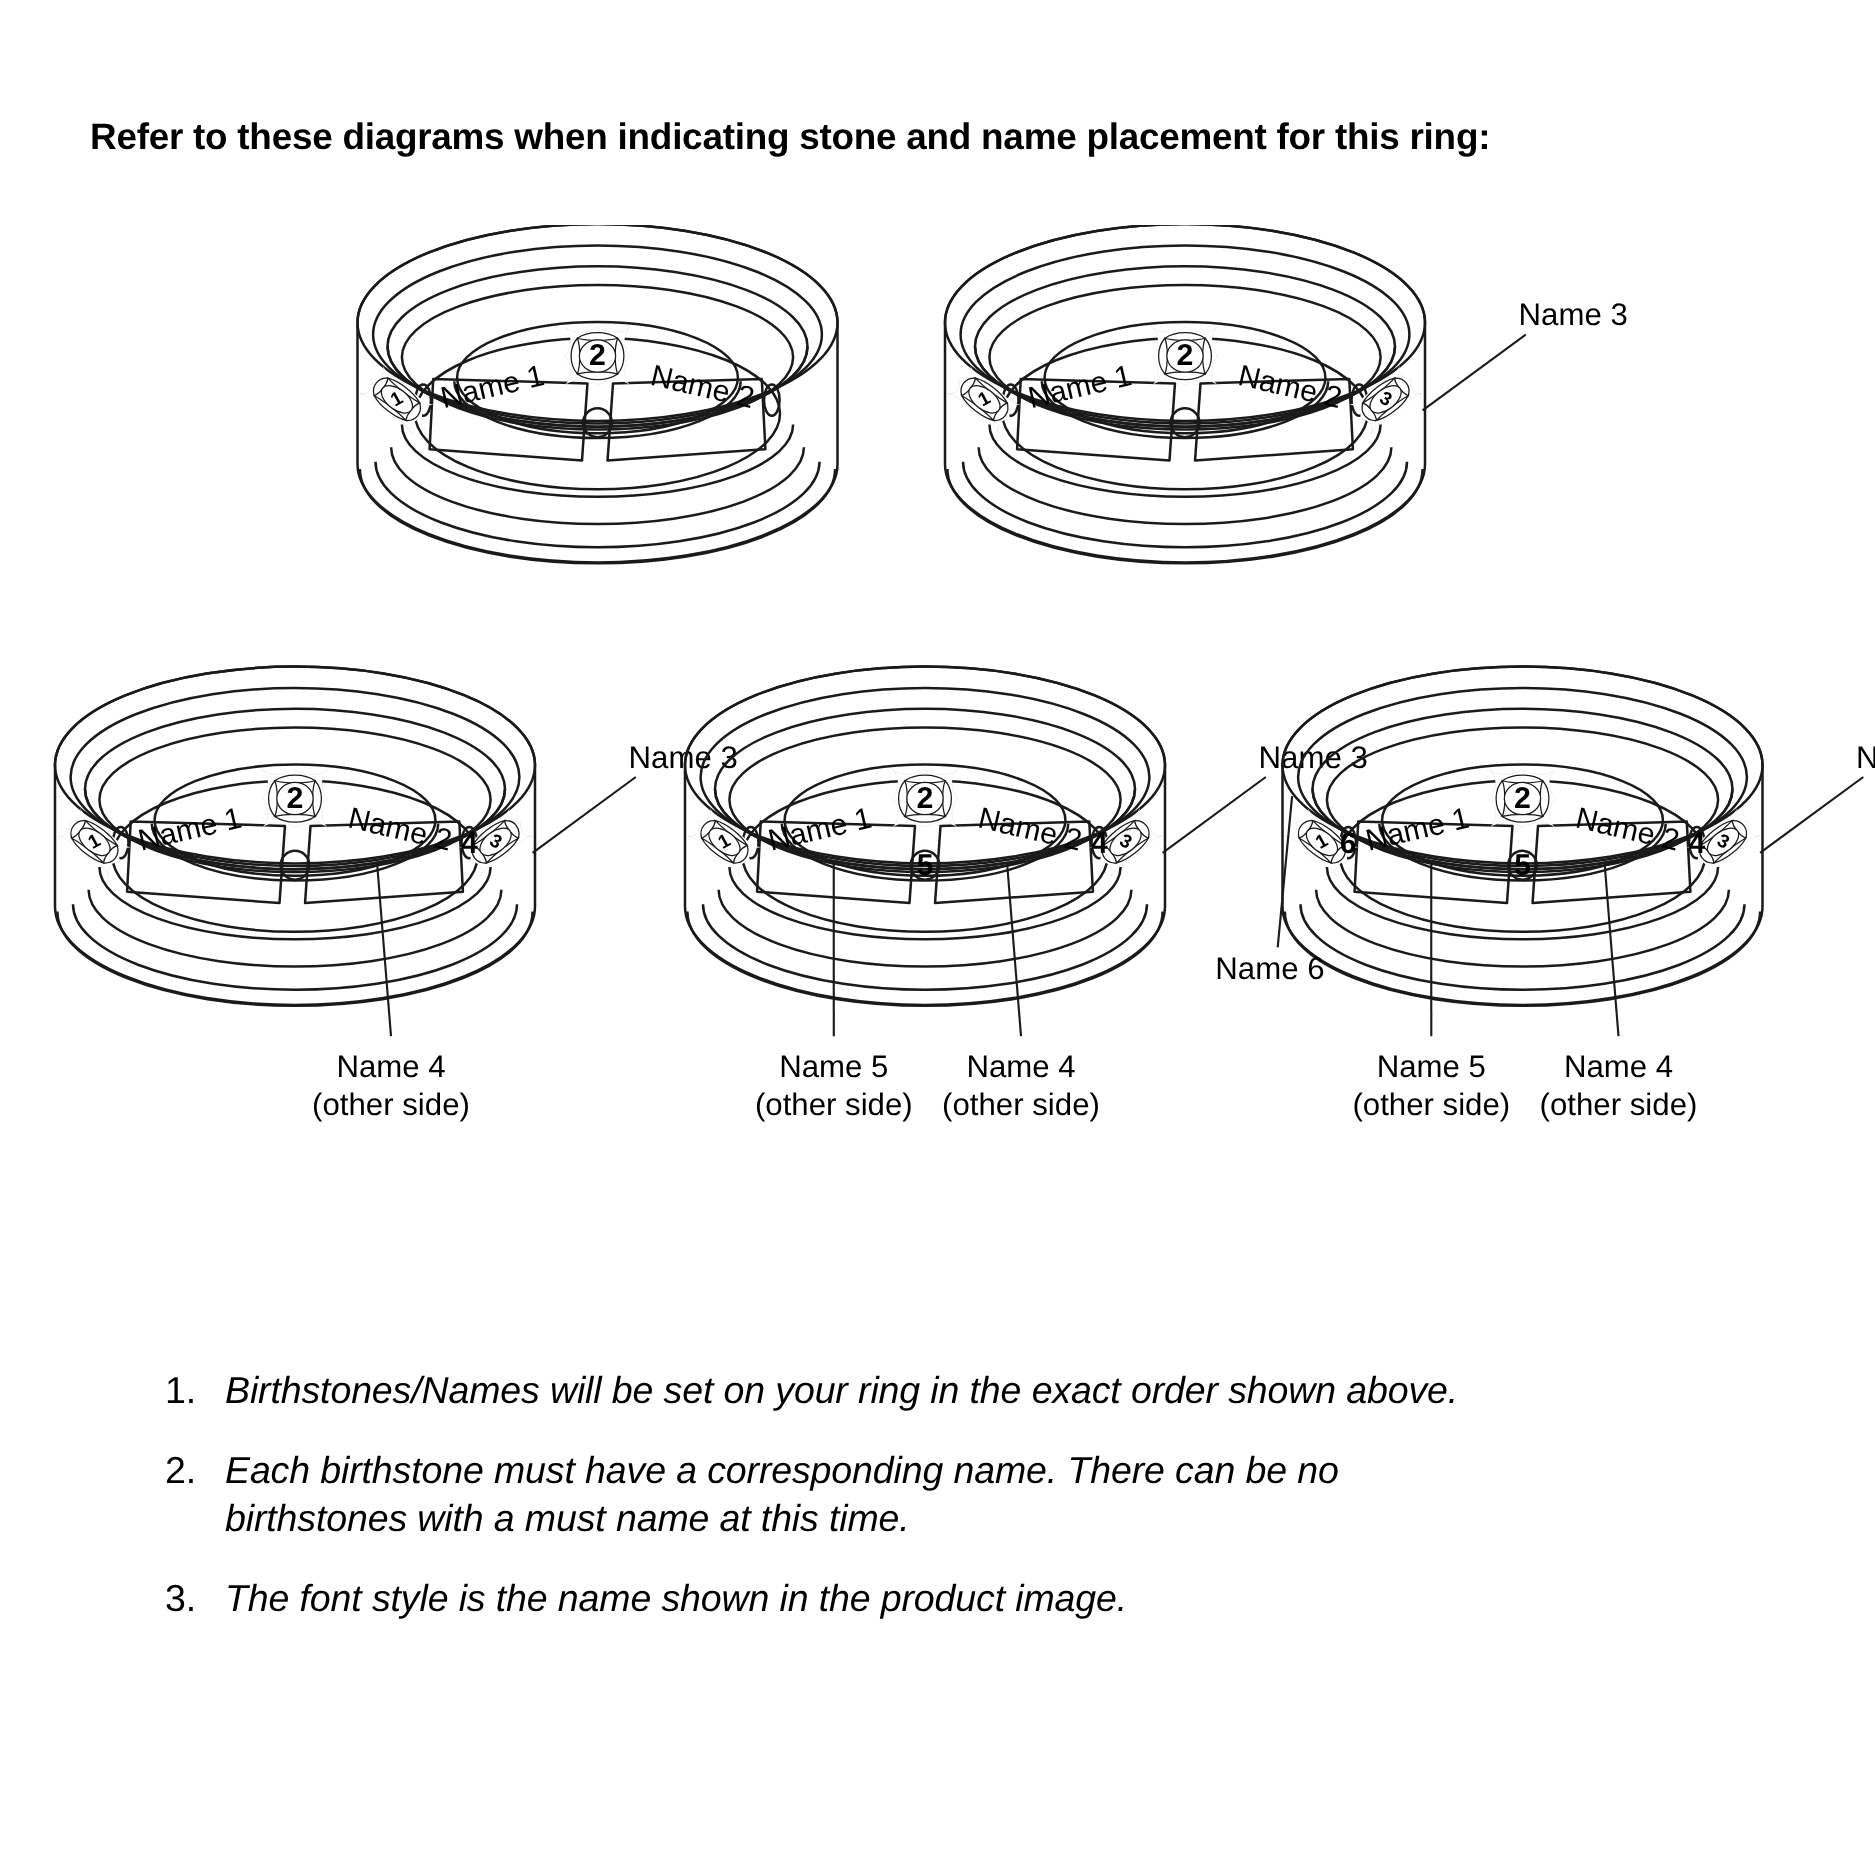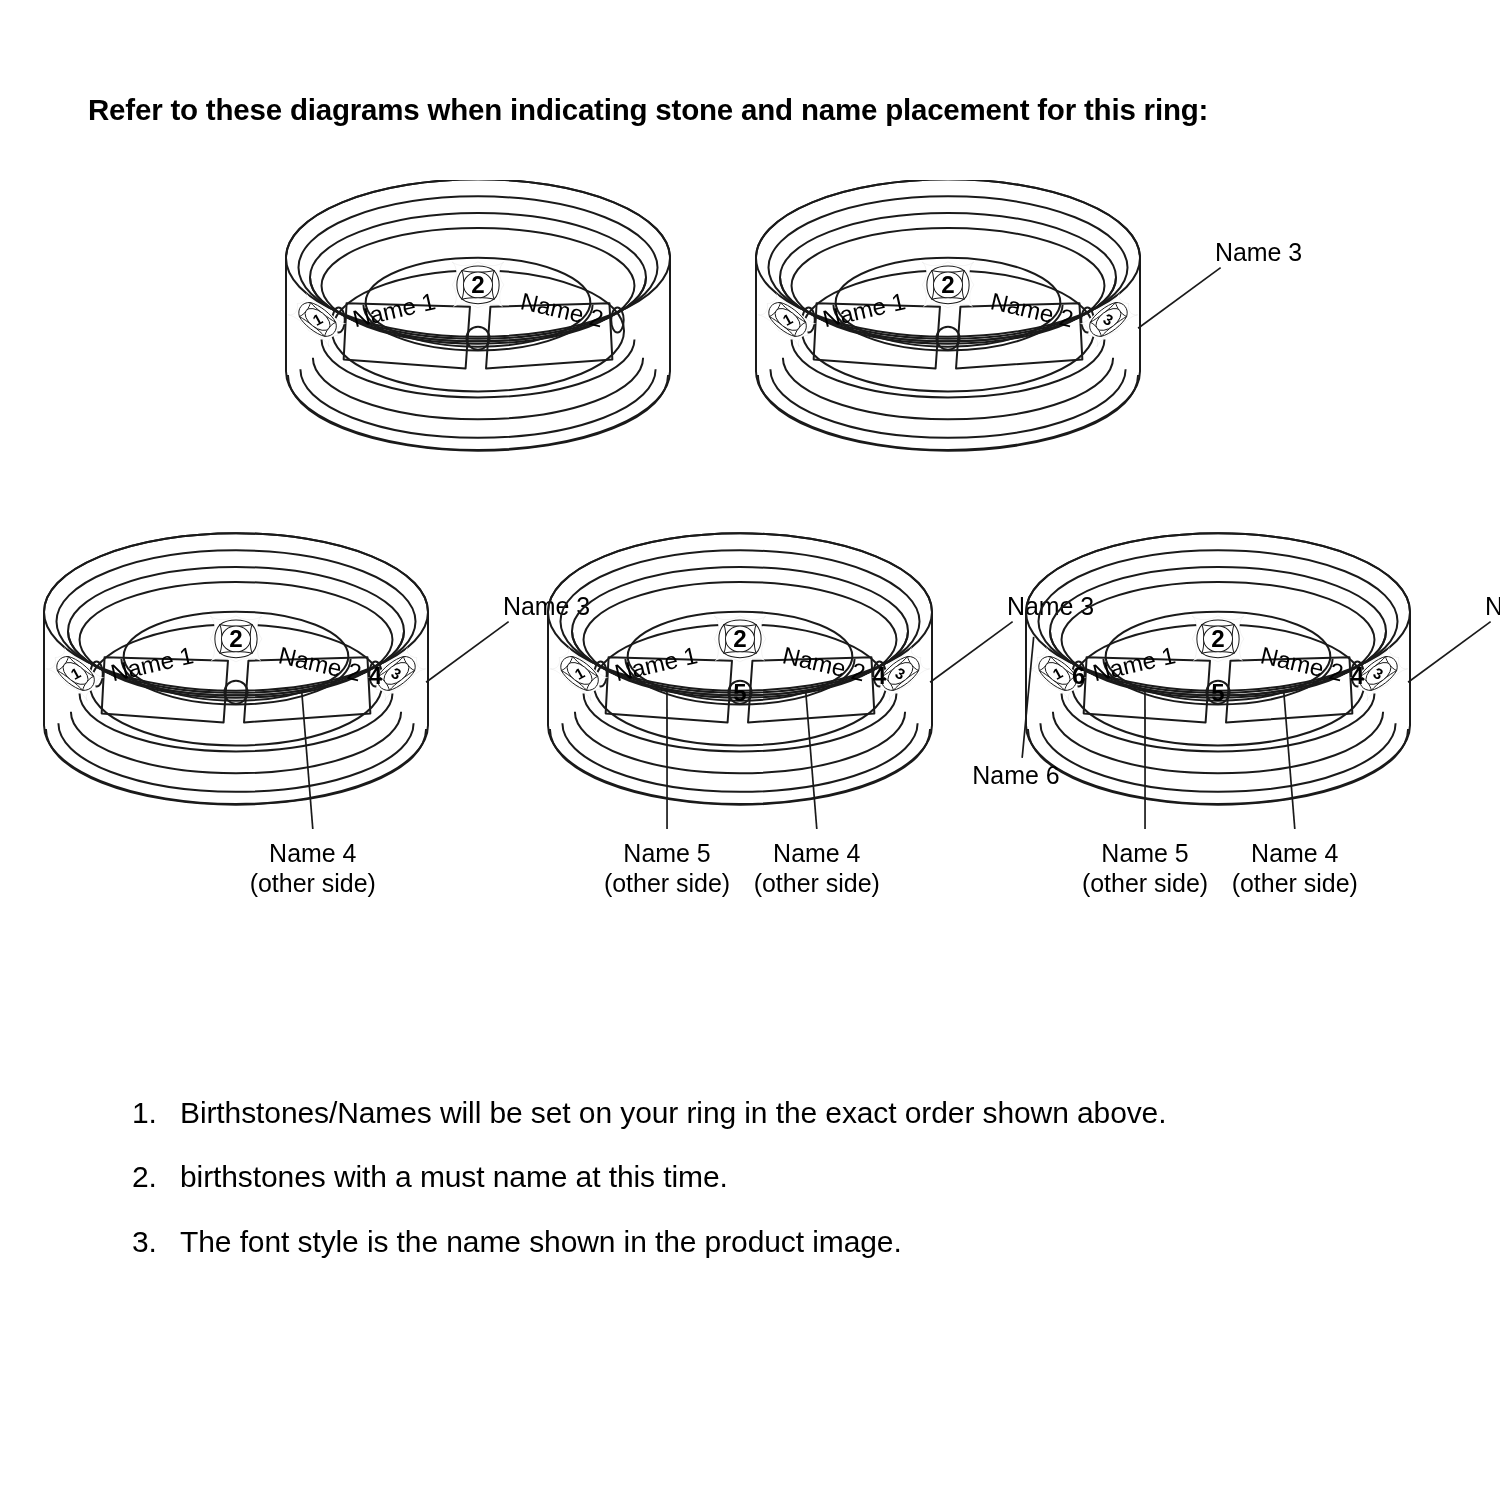--- a/index.html
+++ b/index.html
@@ -9,21 +9,21 @@
     font-family:"Liberation Sans", sans-serif;
     color:#000000;
     overflow:hidden;
     position:relative;
   }
   #page{position:relative;width:1500px;height:1500px;}
 
   
   .heading{
     position:absolute;
-    left:88px; top:72px;
+    left:72px; top:72px;
     width:1380px;
     font-size:29.5px;
     font-weight:bold;
     letter-spacing:-0.2px;
     line-height:1.2;
     white-space:nowrap;
   }
 
   
   #diagrams{
@@ -45,21 +45,21 @@
     margin-bottom:26px;
     font-size:30px;
     line-height:1.28;
     letter-spacing:-0.1px;
   }
   .note .num{
     flex:0 0 auto;
     width:48px;
     text-align:left;
   }
-  .note .body{flex:1 1 auto;}
+  .note .body{flex:1 1 auto;font-style:italic;}
   .note .body .ln{display:block;}
 </style>
 </head>
 <body>
 
 <div id="page">
 
   <h1 class="heading">Refer to these diagrams when indicating stone and name placement for this ring:</h1>
 
   <div id="diagrams">
@@ -337,20 +337,21 @@
   <ol id="notes">
       <li class="note">
         <span class="num">1.</span>
         <span class="body">
           <span class="ln">Birthstones/Names will be set on your ring in the exact order shown above.</span>
         </span>
       </li>
       <li class="note">
         <span class="num">2.</span>
         <span class="body">
+          <span class="ln">Each birthstone must have a corresponding name. There can be no</span>
           <span class="ln">birthstones with a must name at this time.</span>
         </span>
       </li>
       <li class="note">
         <span class="num">3.</span>
         <span class="body">
           <span class="ln">The font style is the name shown in the product image.</span>
         </span>
       </li>
     </ol>

